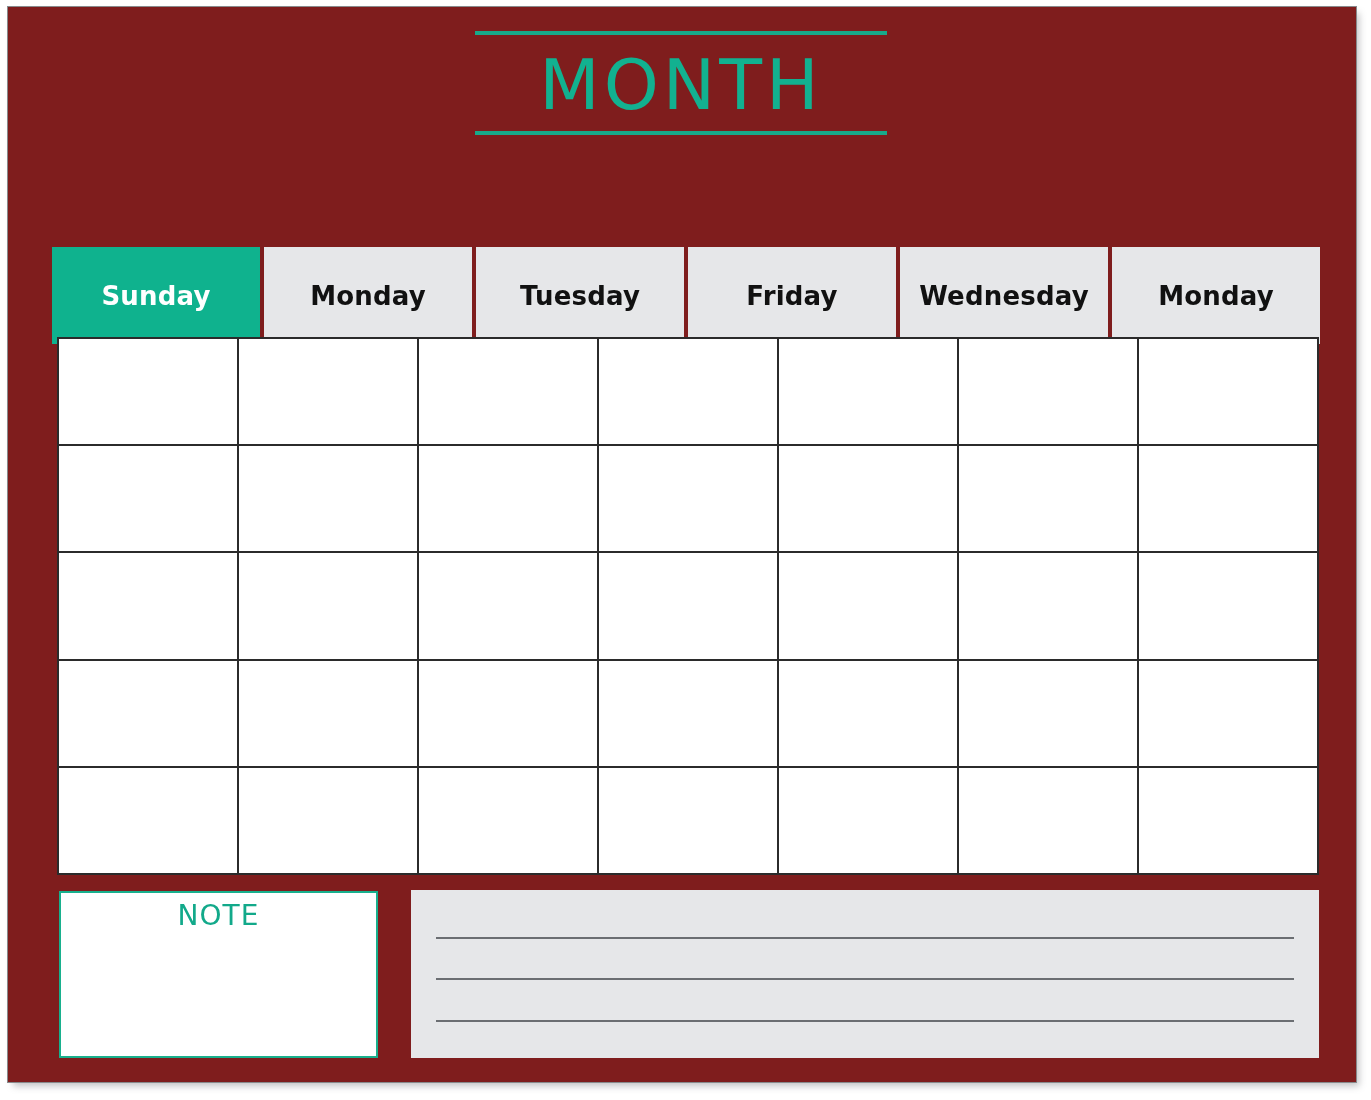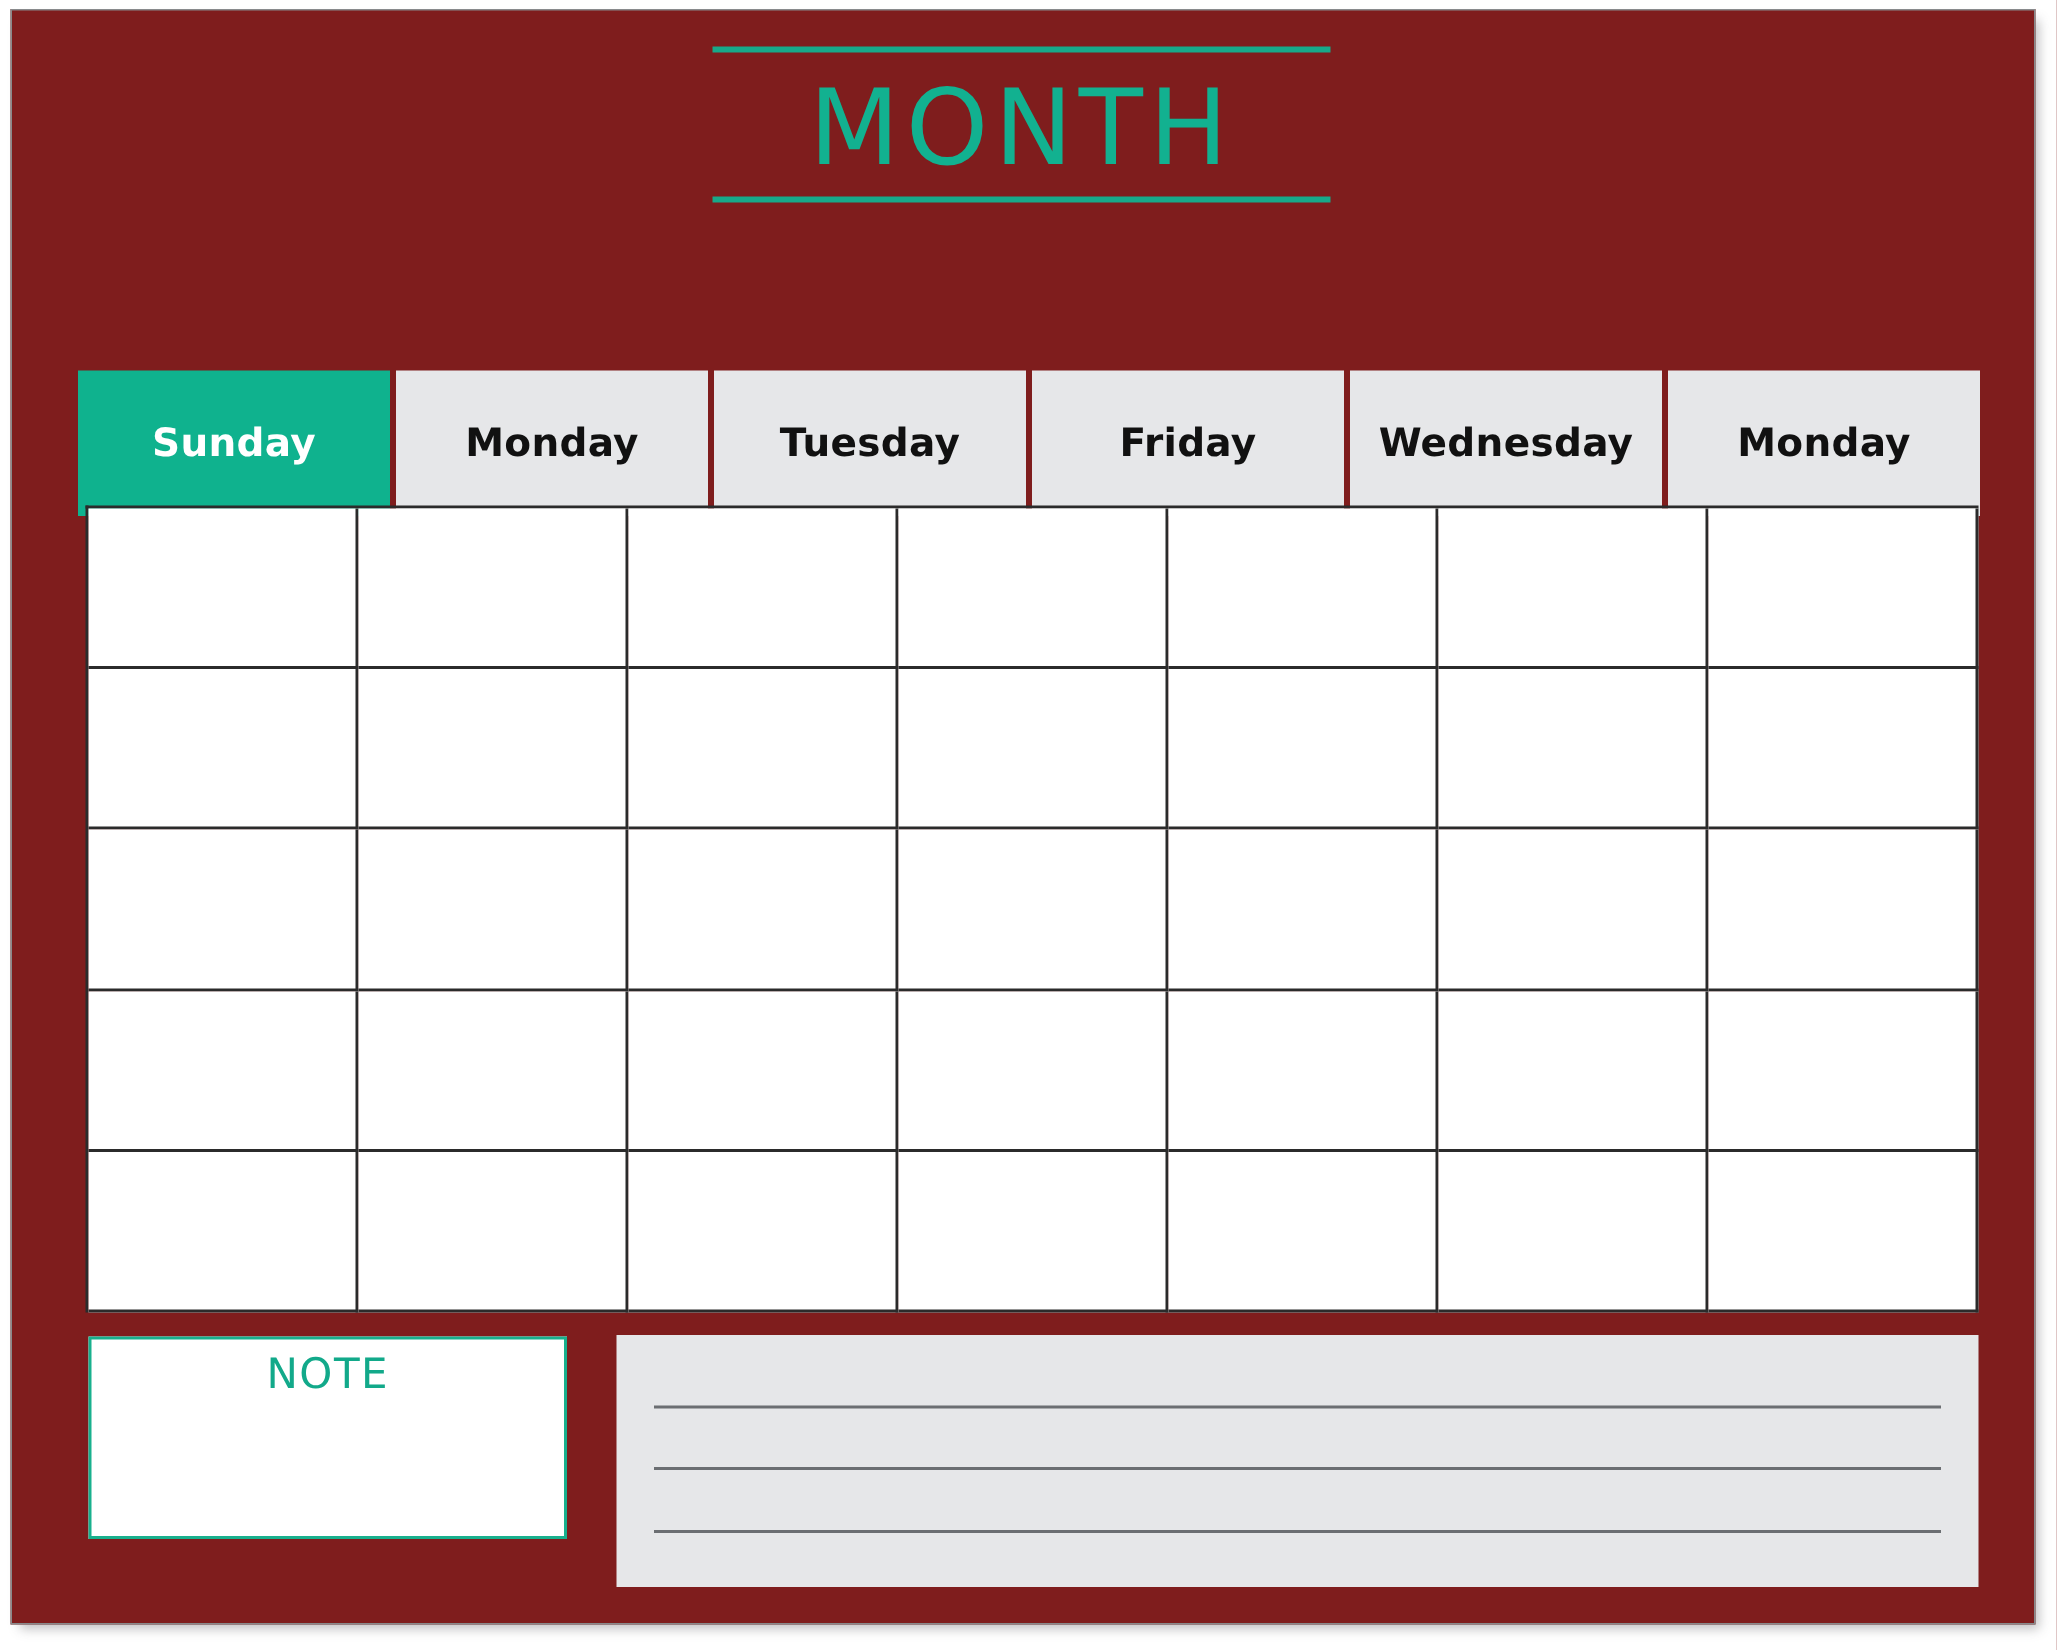--- a/index.html
+++ b/index.html
@@ -111,21 +111,21 @@
     background: #ffffff;
     box-sizing: border-box;
   }
 
   
   #note-box {
     position: absolute;
     left: 51px;
     top: 884px;
     width: 319px;
-    height: 135px;
+    height: 167px;
     border: 2px solid #18b08d;
     box-sizing: border-box;
     background: #ffffff;
   }
 
   #note-label {
     position: absolute;
     left: 0;
     top: 6px;
     width: 100%;

